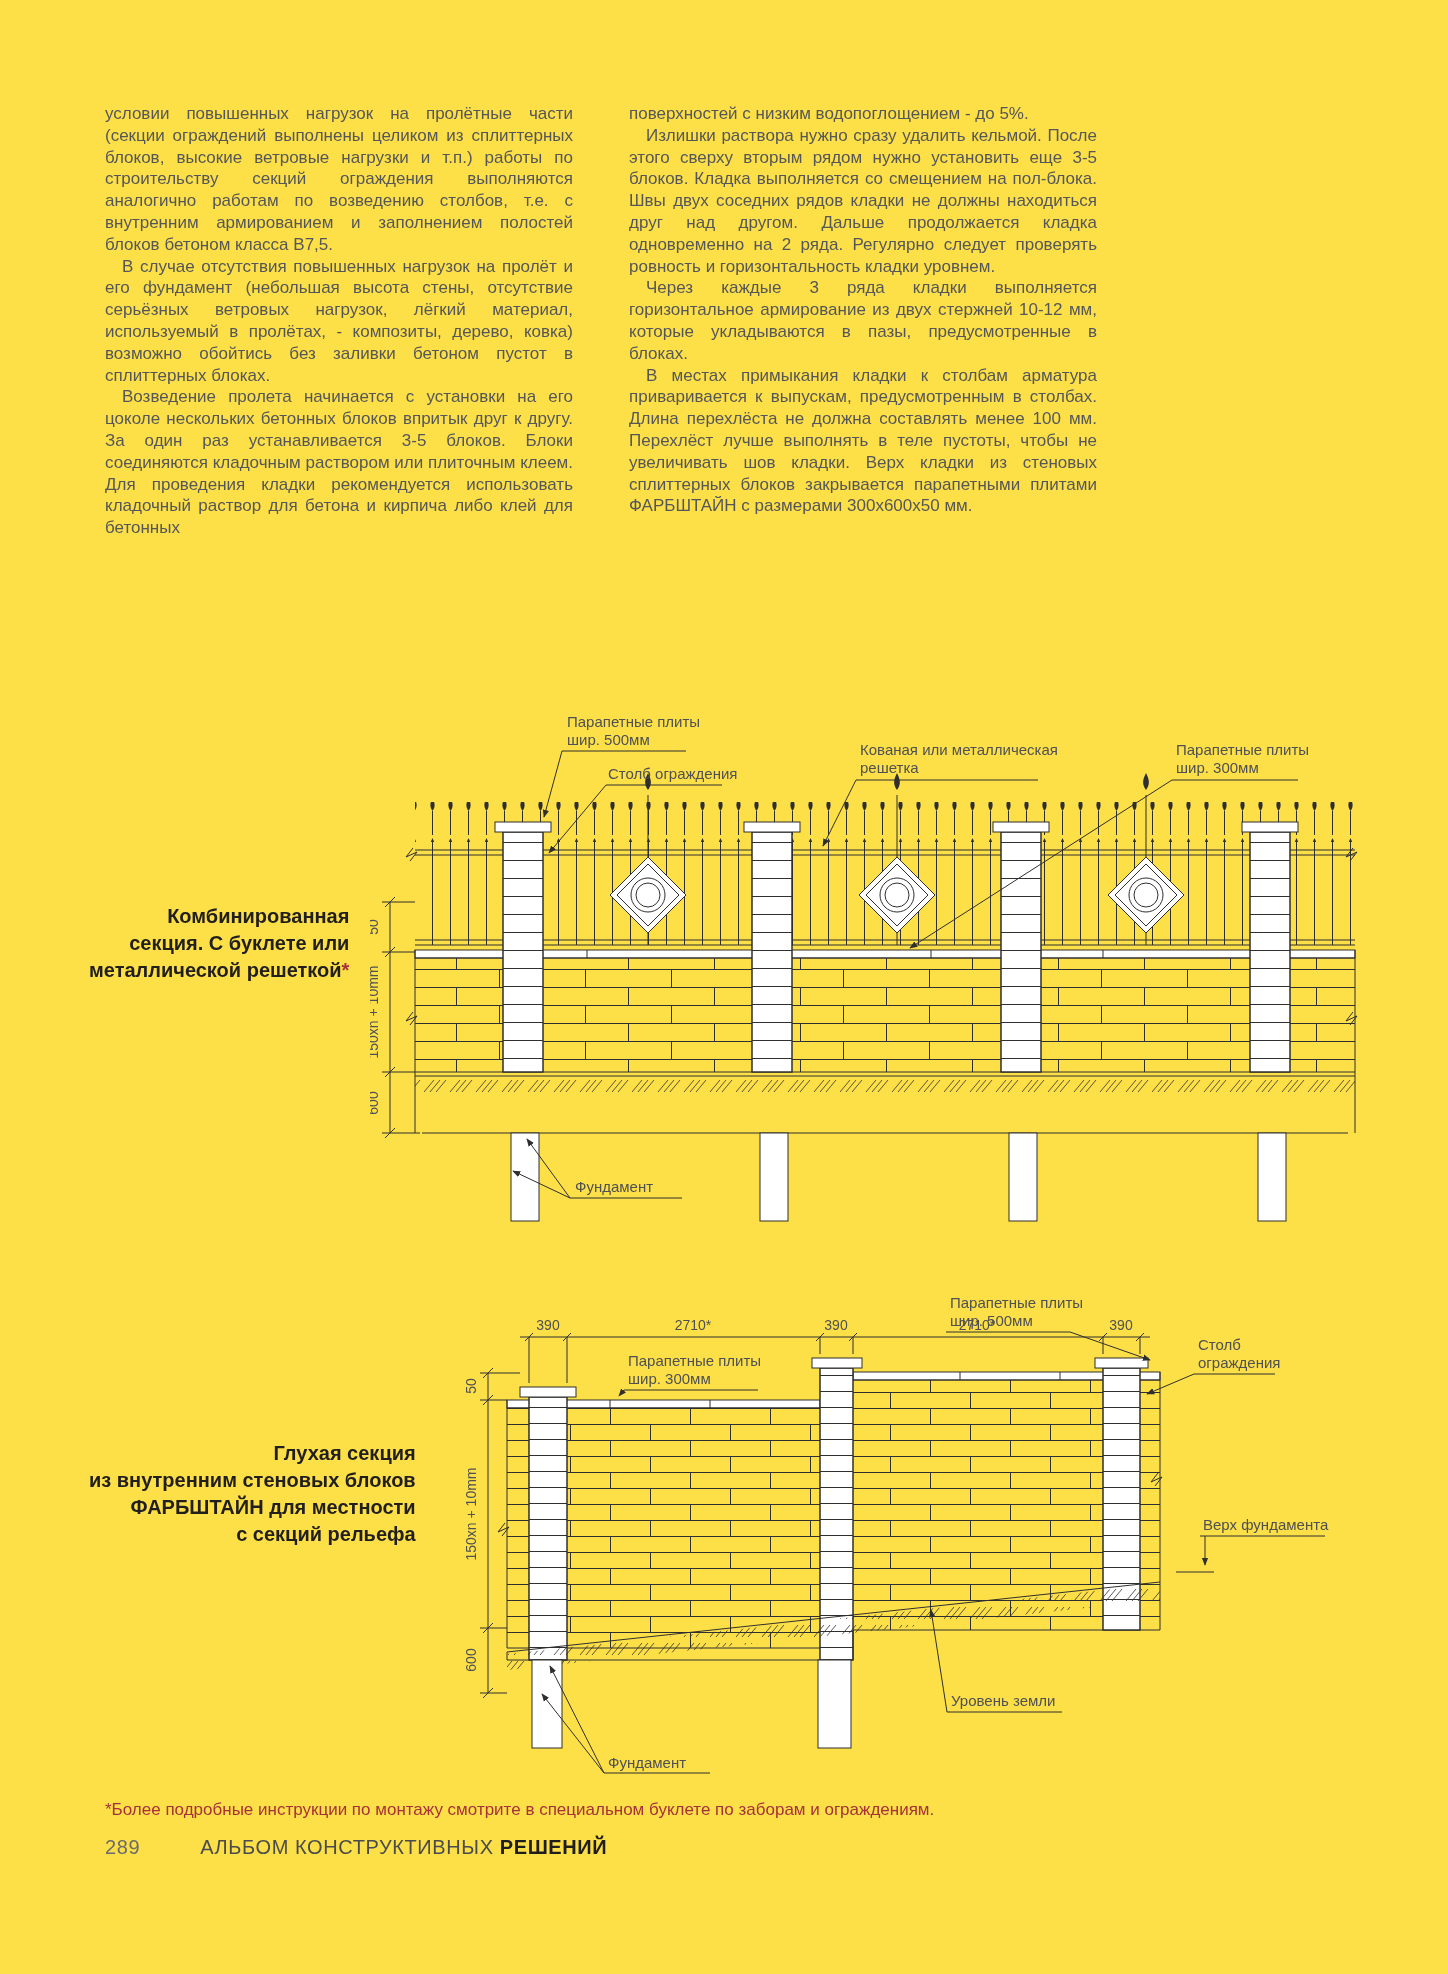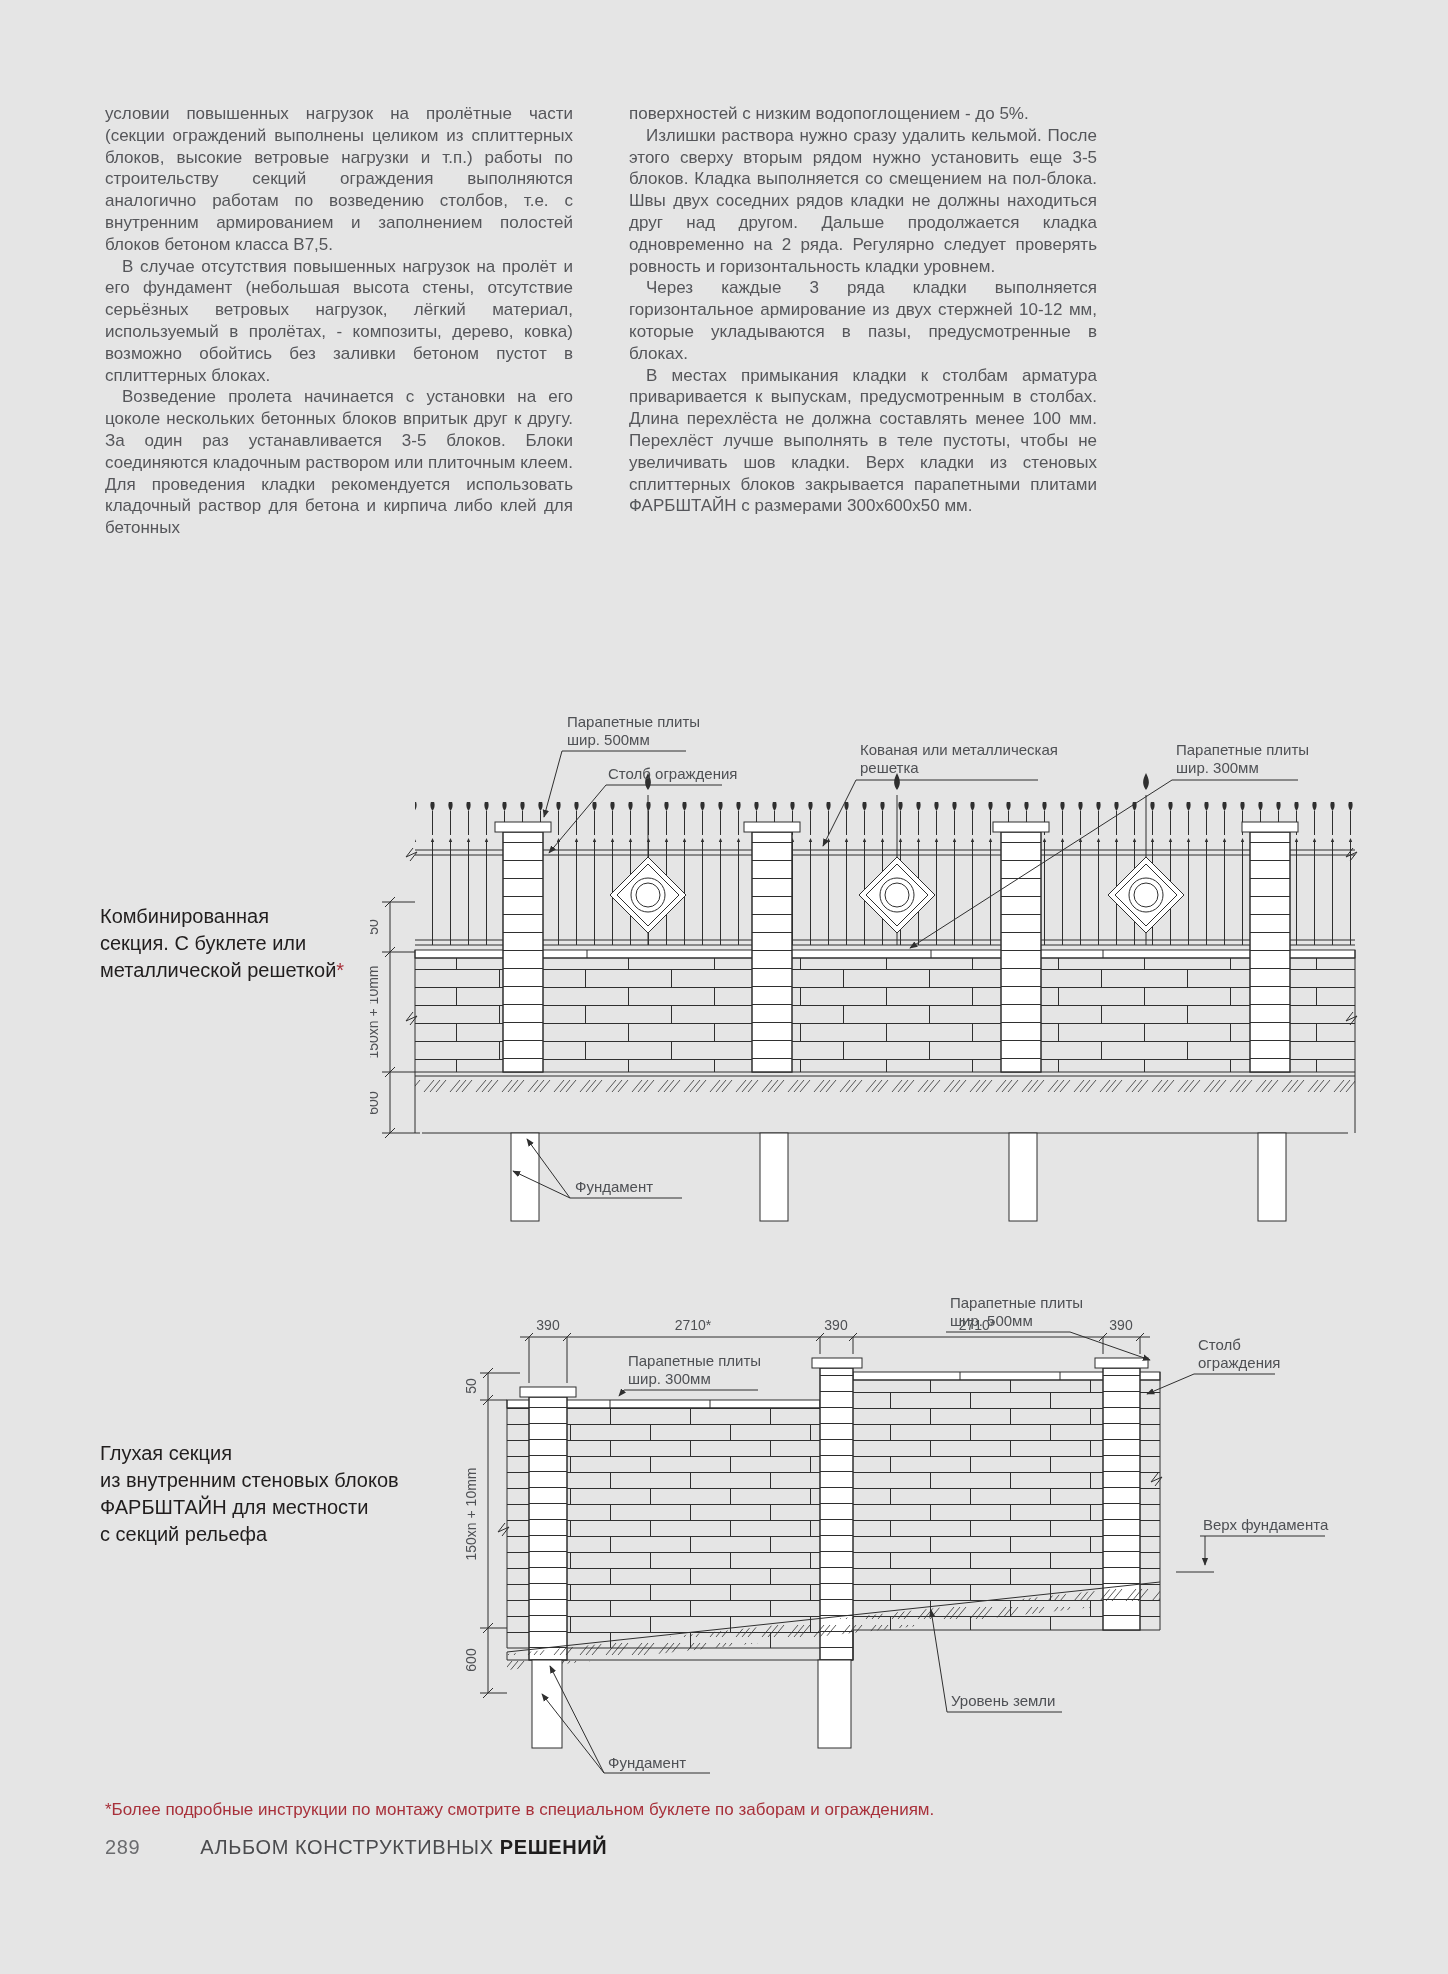--- a/index.html
+++ b/index.html
@@ -1,25 +1,25 @@
 <!DOCTYPE html>
 <html><head>
 <meta charset="utf-8">
 <style>
   html,body { margin:0; padding:0; background:#fff; }
-  .page { position:relative; width:1448px; height:1974px; background:#e5e5e5;
+  .page { position:relative; width:1448px; height:1974px; background:#fde047;
           font-family:"Liberation Sans", sans-serif; overflow:hidden; }
 
   .cols { position:absolute; left:105px; top:103px; display:flex; gap:56px; }
   .col  { width:468px; color:#55565a; font-size:17px; line-height:21.8px; text-align:justify; }
   .col p { margin:0; }
   .col p.ind { text-indent:17px; }
 
-  .dtitle { position:absolute; left:100px; font-weight:normal; color:#211e1e;
-            font-size:20px; line-height:27px; }
+  .dtitle { position:absolute; left:89px; font-weight:bold; color:#211e1e;
+            font-size:20px; line-height:27px;text-align:right; }
   #title1 { top:903px; }
   #title2 { top:1440px; }
   .red { color:#a8303a; }
 
   .footnote { position:absolute; left:105px; top:1772px; color:#a8303a; font-size:17px;margin-top:28px; }
   .pagefooter { position:absolute; left:105px; top:1836px; font-size:20px; color:#4a4b4e;
                 letter-spacing:.6px; display:flex; align-items:baseline; }
   .pagefooter .num { color:#6a6b6e; margin-right:60px; }
   .pagefooter b { color:#1f1d1d; }
 

